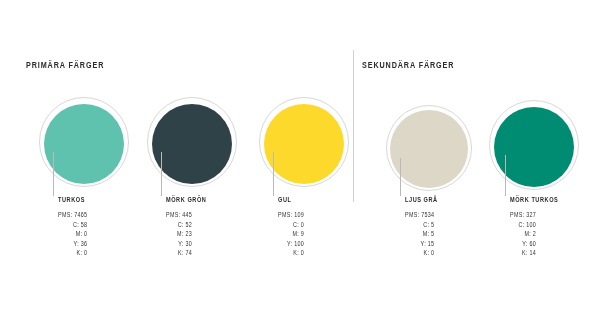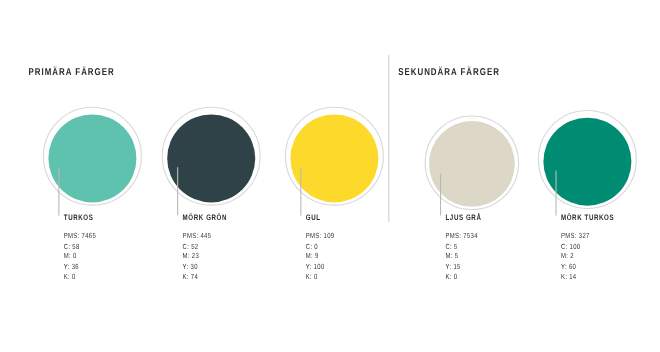--- a/index.html
+++ b/index.html
@@ -11,20 +11,21 @@
     height: 320px;
     background: #ffffff;
     font-family: "Liberation Sans", sans-serif;
     overflow: hidden;
     position: relative;
   }
 
   .page {
     position: absolute;
     inset: 0;
+    text-align: right;
   }
 
   
   .section-heading {
     position: absolute;
     font-size: 7.2px;
     font-weight: 700;
     letter-spacing: 0.9px;
     color: #2b2b2b;
     white-space: nowrap;

